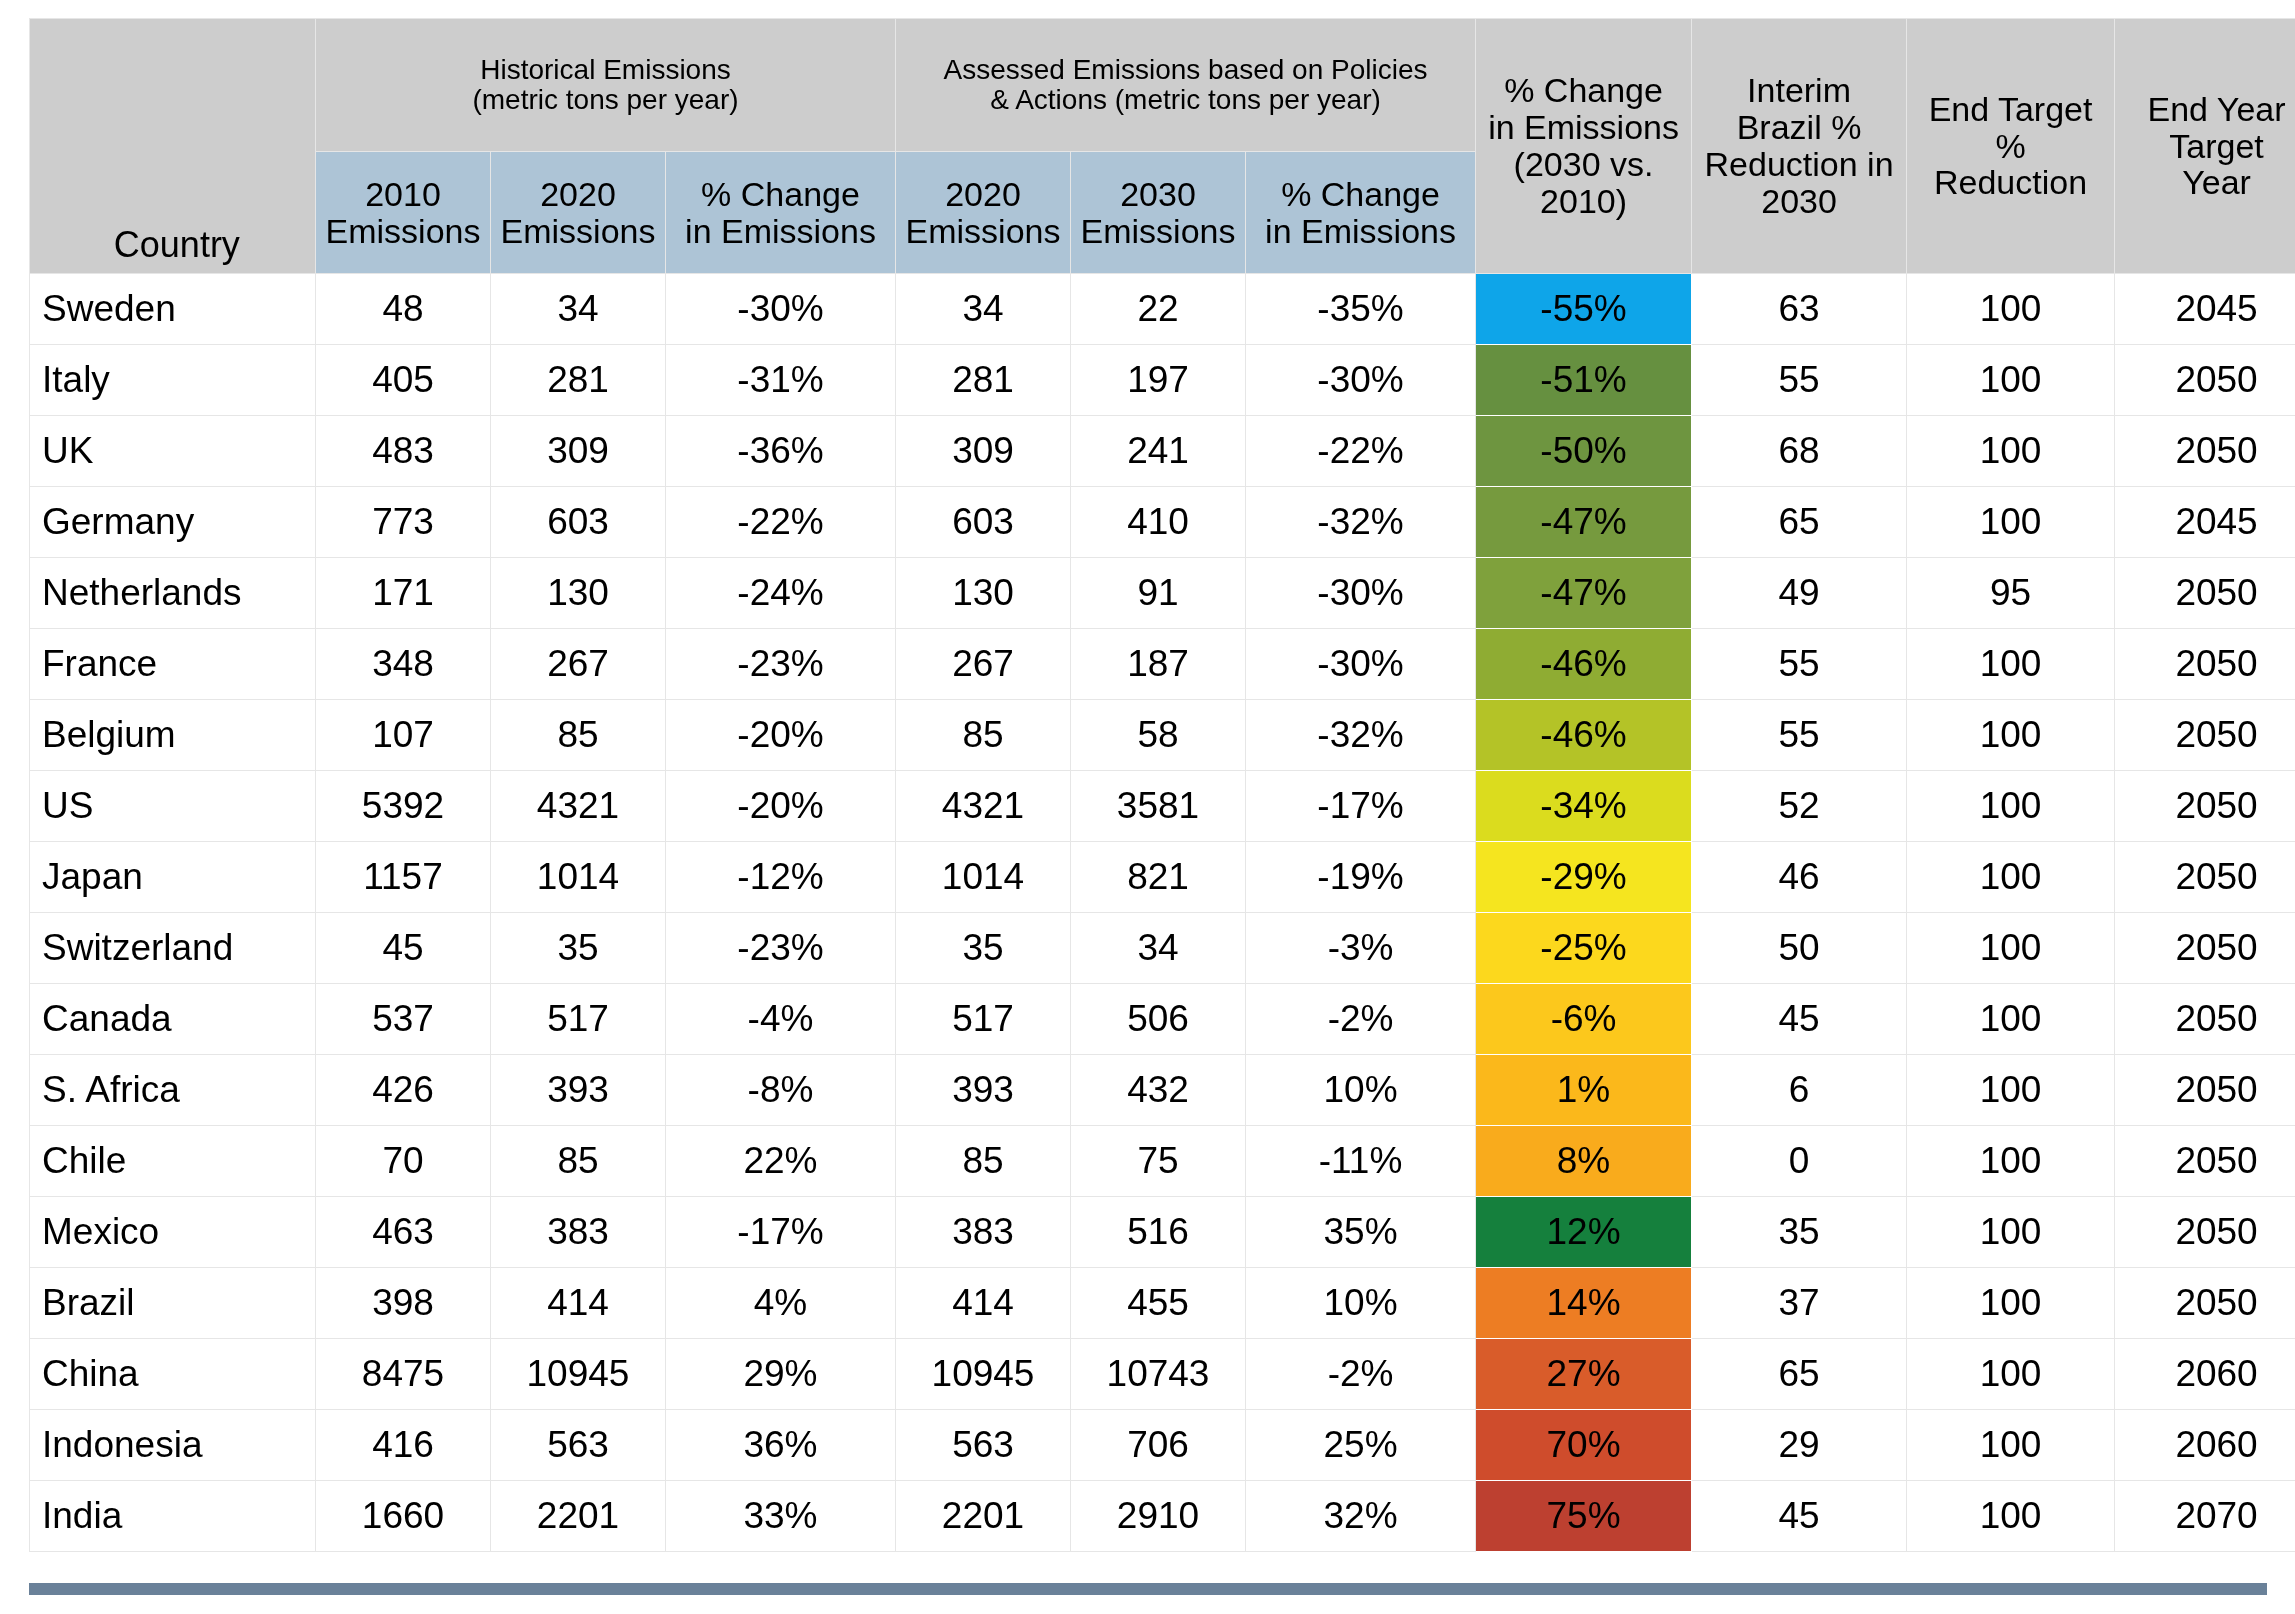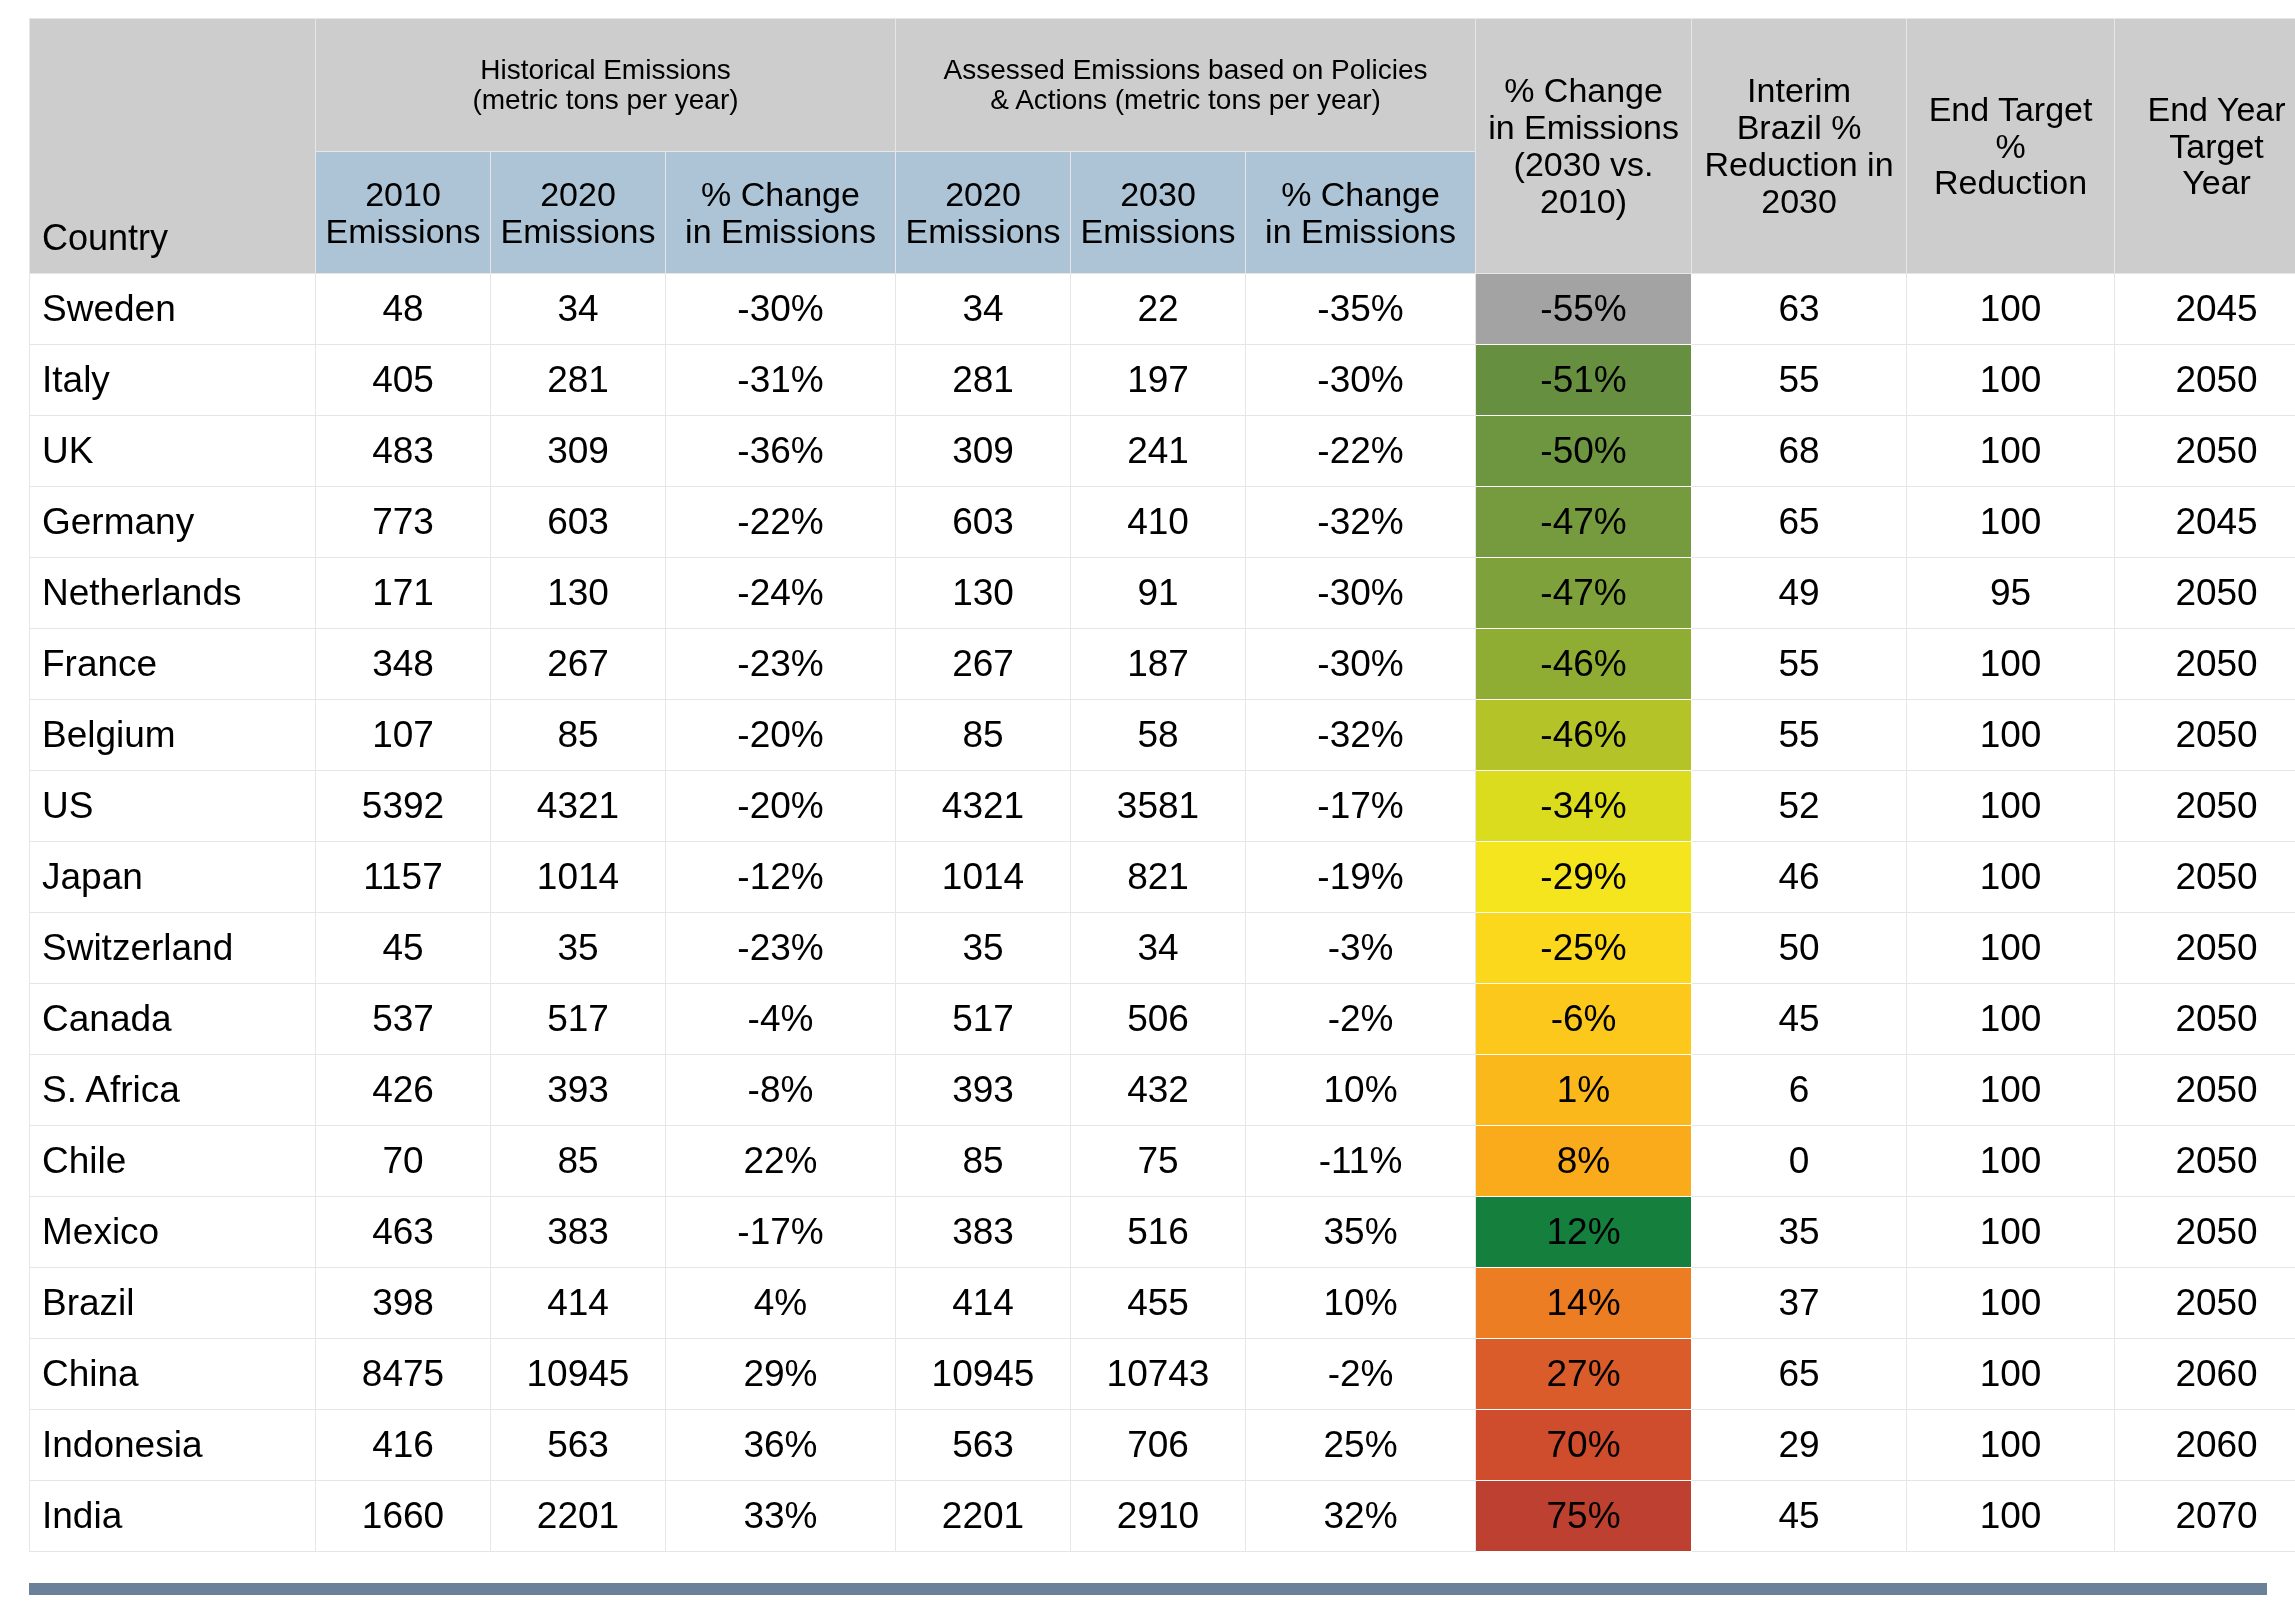--- a/index.html
+++ b/index.html
@@ -50,23 +50,23 @@
   table.emissions thead th.sub-blue {
     background: #adc4d6;
     font-size: 34px;
     height: 116px;
   }
   table.emissions thead th.tall {
     font-size: 34px;
   }
   table.emissions thead th.country-head {
     vertical-align: bottom;
-    padding-bottom: 15px;
+    padding-bottom: 8px;
     font-size: 36px;
-    text-align: left;
+    text-align: center;
     padding-left: 12px;
   }
   th .hline { display: block; }
 
   
   table.emissions tbody td {
     border: 1.7px solid #e6e6e6;
     background: #ffffff;
     font-size: 37px;
     line-height: 1;
@@ -188,21 +188,21 @@
     </thead>
     <tbody id="tbody">
         <tr>
           <td class="country">Sweden</td>
           <td>48</td>
           <td>34</td>
           <td>-30%</td>
           <td>34</td>
           <td>22</td>
           <td>-35%</td>
-          <td class="heat" style="background: #a3a3a3;">-55%</td>
+          <td class="heat" style="background: #0ea5e9;">-55%</td>
           <td>63</td>
           <td>100</td>
           <td>2045</td>
         </tr>
         <tr>
           <td class="country">Italy</td>
           <td>405</td>
           <td>281</td>
           <td>-31%</td>
           <td>281</td>

